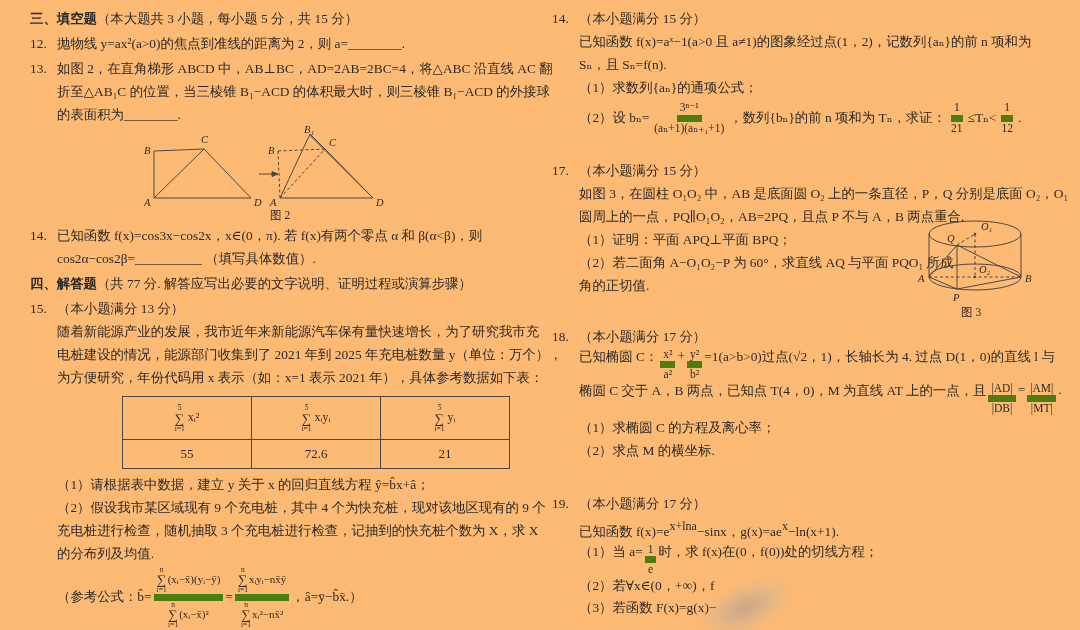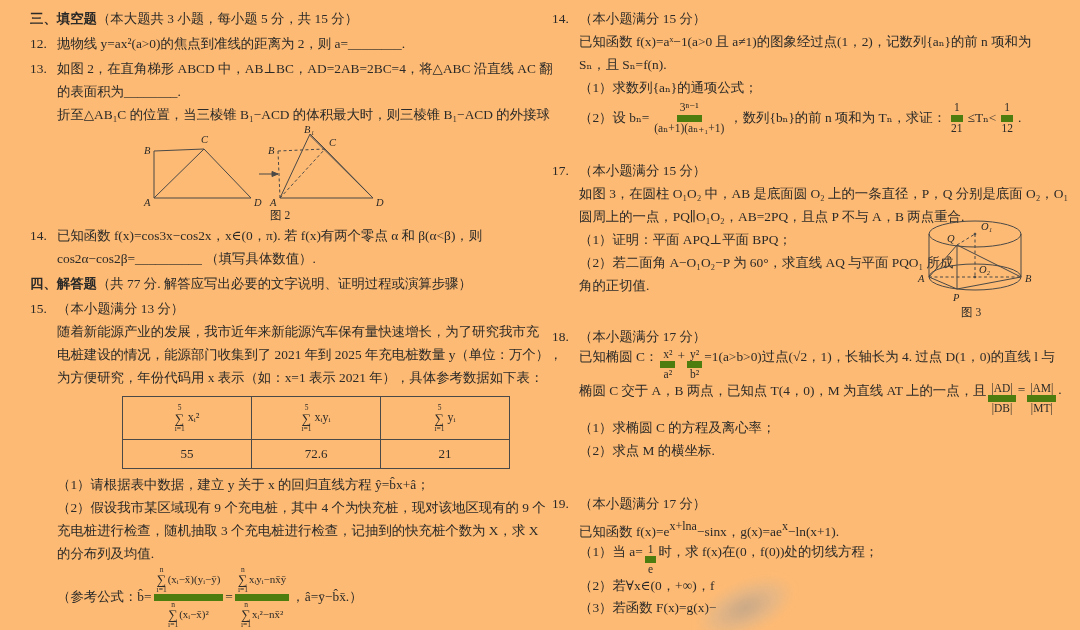--- a/index.html
+++ b/index.html
@@ -63,22 +63,22 @@
       <span class="qn">12.</span>
       <div class="bodytxt">
           <div class="ln">抛物线 y=ax²(a&gt;0)的焦点到准线的距离为 2，则 a=________.</div>
         </div>
     </div>
 
     <div class="row mt2">
       <span class="qn">13.</span>
       <div class="bodytxt">
         <div class="ln">如图 2，在直角梯形 ABCD 中，AB⊥BC，AD=2AB=2BC=4，将△ABC 沿直线 AC 翻</div>
+        <div class="ln">折至△AB₁C 的位置，当三棱锥 B₁−ACD 的体积最大时，则三棱锥 B₁−ACD 的外接球</div>
         <div class="ln">的表面积为________.</div>
-        <div class="ln">折至△AB₁C 的位置，当三棱锥 B₁−ACD 的体积最大时，则三棱锥 B₁−ACD 的外接球</div>
       </div>
     </div>
 
     <svg width="310" height="96" viewBox="0 0 310 96" style="margin-left:88px; display:block;">
       <g stroke="#4a4947" stroke-width="1" fill="none">
 
         <polygon points="36,25 86,23 133,72 36,72"></polygon>
         <line x1="36" y1="72" x2="86" y2="23"></line>
 
         <line x1="141" y1="48" x2="160" y2="48"></line>

